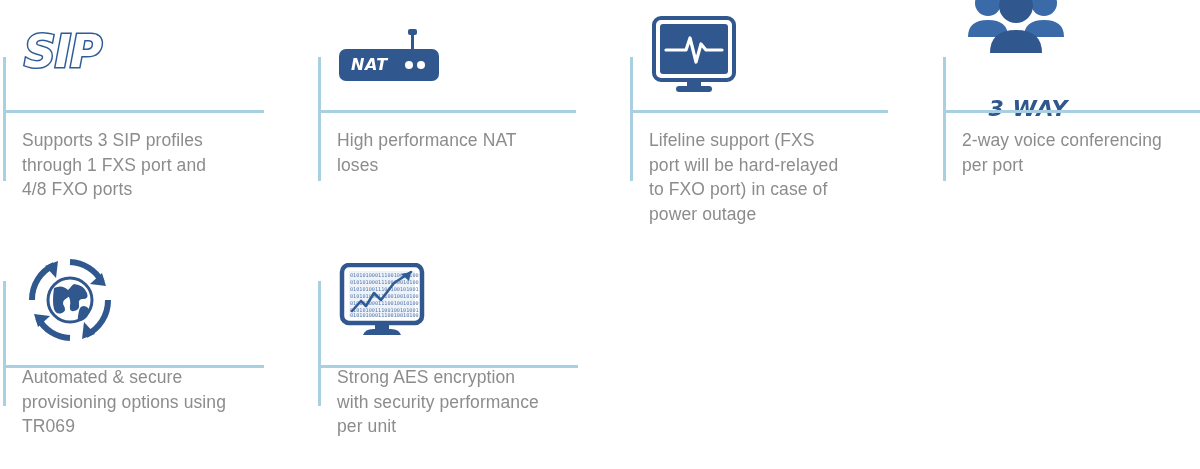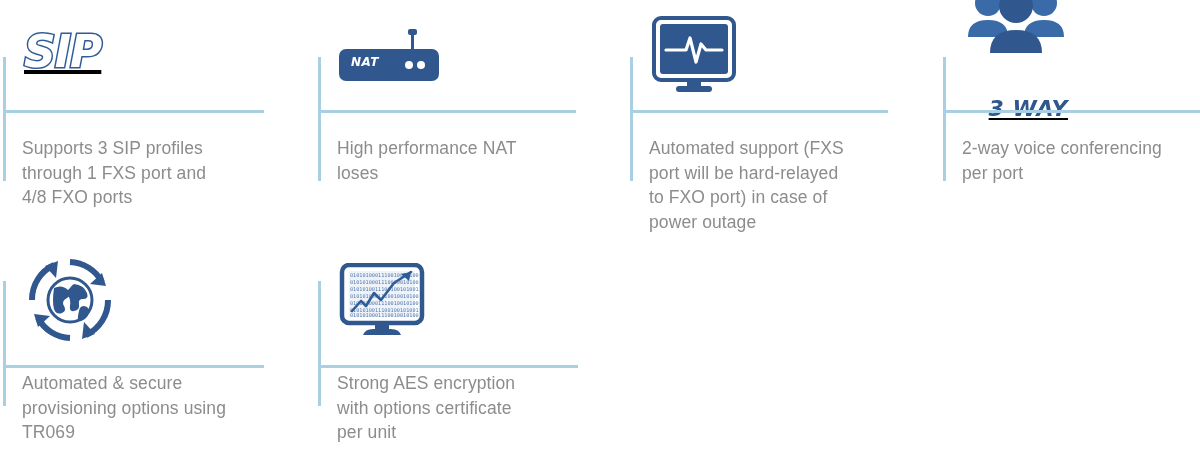--- a/index.html
+++ b/index.html
@@ -50,34 +50,33 @@
   .c1 .h-rule { width: 261px; }
   .c2 .h-rule { width: 258px; }
   .c3 .h-rule { width: 258px; }
   .c4 .h-rule { width: 260px; }
 
   .icon-zone {
     height: 110px;
     display: flex;
     align-items: center;
     padding-left: 2px;
-    text-decoration: underline;
   }
   .row2 .icon-zone { height: 131px; align-items: center; }
 
   .feature-text {
-    margin-top: 26px;
+    margin-top: 18px;
     font-size: 17.5px;
     line-height: 24.5px;
     color: #8c8c8c;
     letter-spacing: 0.1px;
     max-width: 250px;
     white-space: pre-line;
   }
-  .row2 .feature-text { margin-top: 6px; }
+  .row2 .feature-text { margin-top: 0; }
 
   
 
   
   .sip-logo {
     font-size: 44px;
     font-weight: bold;
     font-style: italic;
     color: #ffffff;
     letter-spacing: -1px;
@@ -91,21 +90,21 @@
   
   .nat-router { position: relative; width: 104px; height: 56px; margin-top: 4px; }
   .nat-body {
     position: absolute; left: 0; top: 20px;
     width: 100px; height: 32px;
     background: #31578f; border-radius: 7px;
   }
   .nat-label {
     position: absolute; left: 12px; top: 26px;
     color: #fff; font-weight: bold; font-style: italic;
-    font-size: 12px; letter-spacing: 0.5px;
+    font-size: 16px; letter-spacing: 0.5px;
     font-family: "DejaVu Sans", sans-serif;
     text-align: right;
   }
   .nat-dot { position: absolute; top: 32px; width: 8px; height: 8px; border-radius: 50%; background: #fff; }
   .nat-dot.d1 { left: 66px; }
   .nat-dot.d2 { left: 78px; }
   .nat-ant { position: absolute; left: 72px; top: 2px; width: 3px; height: 20px; background: #31578f; }
   .nat-ant-tip { position: absolute; left: 69px; top: 0px; width: 9px; height: 6px; border-radius: 2px; background: #31578f; }
 
   
@@ -157,21 +156,21 @@
     <div class="h-rule"></div>
     <div class="icon-zone">
       <svg class="svg-icon" width="86" height="78" viewBox="0 0 86 78">
         <rect x="3" y="2" width="80" height="62" rx="7" fill="#ffffff" stroke="#31578f" stroke-width="4"></rect>
         <rect x="9" y="8" width="68" height="50" rx="3" fill="#31578f"></rect>
         <polyline points="15,34 29,34 35,34 39,22 45,46 50,28 55,34 71,34" fill="none" stroke="#ffffff" stroke-width="3.2" stroke-linecap="round" stroke-linejoin="round"></polyline>
         <rect x="36" y="64" width="14" height="8" fill="#31578f"></rect>
         <rect x="25" y="70" width="36" height="6" rx="3" fill="#31578f"></rect>
       </svg>
     </div>
-    <div class="feature-text">Automated support (FXS
+    <div class="feature-text">Lifeline support (FXS
 port will be hard-relayed
 to FXO port) in case of
 power outage</div>
   </div>
 
   <div class="feature-cell row1 c4">
     <div class="v-rule"></div>
     <div class="h-rule"></div>
     <div class="icon-zone">
       <div class="threeway">
@@ -237,17 +236,17 @@
           <text x="11" y="49">0101010011100100101001</text>
           <text x="11" y="54">0101010001110010010100</text>
         </g>
         <polyline points="13,48 22,38 27,43 35,30 42,37 55,20 72,9" fill="none" stroke="#2f5c96" stroke-width="2.6" stroke-linejoin="round" stroke-linecap="round"></polyline>
         <polygon points="72,9 62,11 70,18" fill="#2f5c96"></polygon>
         <rect x="36" y="60" width="14" height="6" fill="#31578f"></rect>
         <path d="M24 72 q2 -6 10 -6 h18 q8 0 10 6 z" fill="#31578f"></path>
       </svg>
     </div>
     <div class="feature-text">Strong AES encryption
-with options certificate
+with security performance
 per unit</div>
   </div>
 
 </div>
 
 </body></html>

